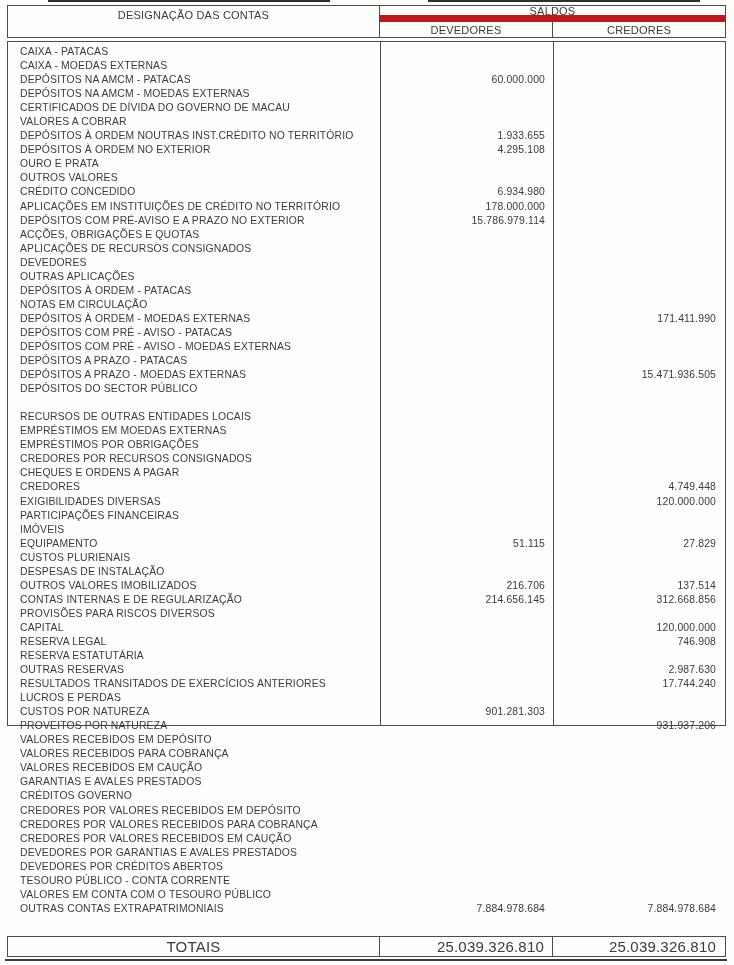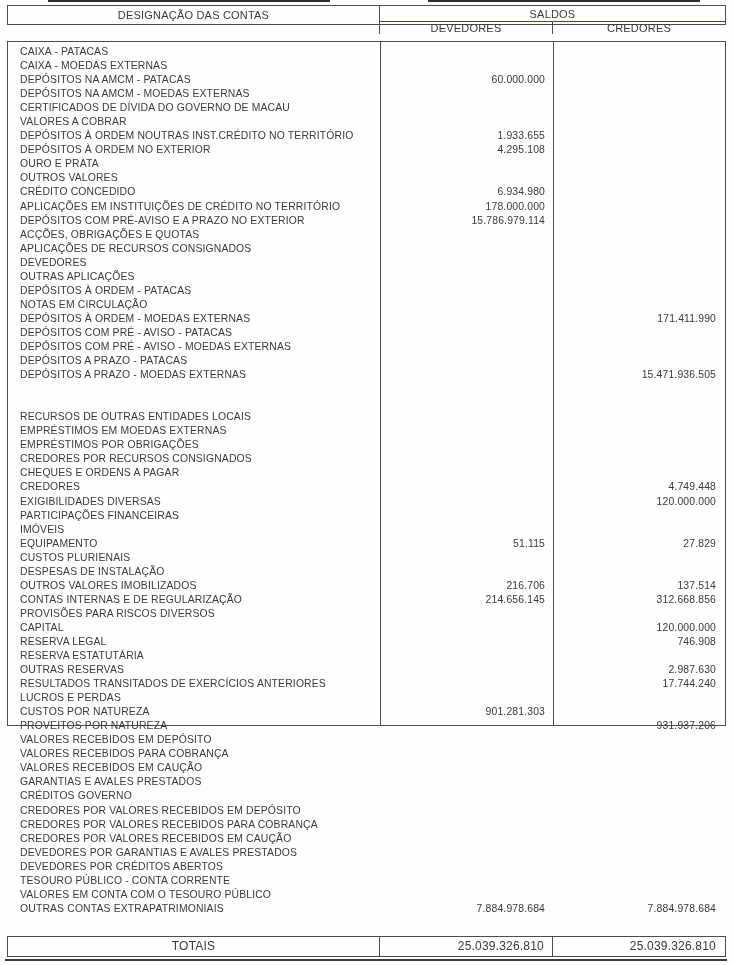--- a/index.html
+++ b/index.html
@@ -12,31 +12,31 @@
     color:#3a3a3a;
     overflow:hidden;
   }
   
   .scan-top-a { position:absolute; top:0; left:48px;  width:282px; height:2px; background:#2e2e2e; }
   .scan-top-b { position:absolute; top:0; left:428px; width:272px; height:2px; background:#2e2e2e; }
   .scan-bottom { position:absolute; top:959px; left:5px; width:722px; height:2px; background:#3c3c3c; }
 
   
   .header-box {
-    position:absolute; left:7px; top:5px; width:719px; height:20px;
+    position:absolute; left:7px; top:5px; width:719px; height:33px;
     border:1px solid #4c4c4c;
     display:grid;
     grid-template-columns:372px 173px 1fr;
     grid-template-rows:16px 1fr;
     font-size:11px;
     letter-spacing:.2px;
   }
   .hcell { display:flex; align-items:center; justify-content:center; }
   .h-designacao { grid-column:1; grid-row:1 / 3; border-right:1px solid #4c4c4c; align-items:flex-start; padding-top:3px; }
-  .h-saldos     { grid-column:2 / 4; grid-row:1; border-bottom:1px solid #b91c1c; }
+  .h-saldos     { grid-column:2 / 4; grid-row:1; border-bottom:7px solid #b91c1c; }
   .h-devedores  { grid-column:2; grid-row:2; border-right:1px solid #4c4c4c; }
   .h-credores   { grid-column:3; grid-row:2; }
 
   
   .body-box {
     position:absolute; left:7px; top:41px; width:719px; height:685px;
     border:1px solid #4c4c4c;
   }
   .vline { position:absolute; top:0; bottom:0; width:1px; background:#4c4c4c; }
   .vline-1 { left:372px; }
@@ -54,21 +54,21 @@
   .c.name { padding-left:12px; overflow:hidden; }
   .c.dev  { text-align:right; padding-right:8px; }
   .c.cred { text-align:right; padding-right:9px; }
 
   
   .totals-box {
     position:absolute; left:7px; top:936px; width:719px; height:21px;
     border:1px solid #4c4c4c;
     display:grid;
     grid-template-columns:372px 173px 1fr;
-    font-size:12px;
+    font-size:15px;
     line-height:19px;
     letter-spacing:.2px;
   }
   .totals-box .label { text-align:center; border-right:1px solid #4c4c4c; }
   .totals-box .dev   { text-align:right; padding-right:8px; border-right:1px solid #4c4c4c; }
   .totals-box .cred  { text-align:right; padding-right:9px; }
 </style>
 </head>
 <body>
 
@@ -224,20 +224,21 @@
     <div class="c cred"></div>
   </div>
 
   <div class="t-row">
     <div class="c name">DEPÓSITOS A PRAZO - MOEDAS EXTERNAS</div>
     <div class="c dev"></div>
     <div class="c cred">15.471.936.505</div>
   </div>
 
   <div class="t-row">
+    <div class="c name">DEPÓSITOS DO SECTOR PÚBLICO</div>
     <div class="c dev"></div>
     <div class="c cred"></div>
   </div>
 
   <div class="t-row">
     <div class="c dev"></div>
     <div class="c cred"></div>
   </div>
 
   <div class="t-row">

